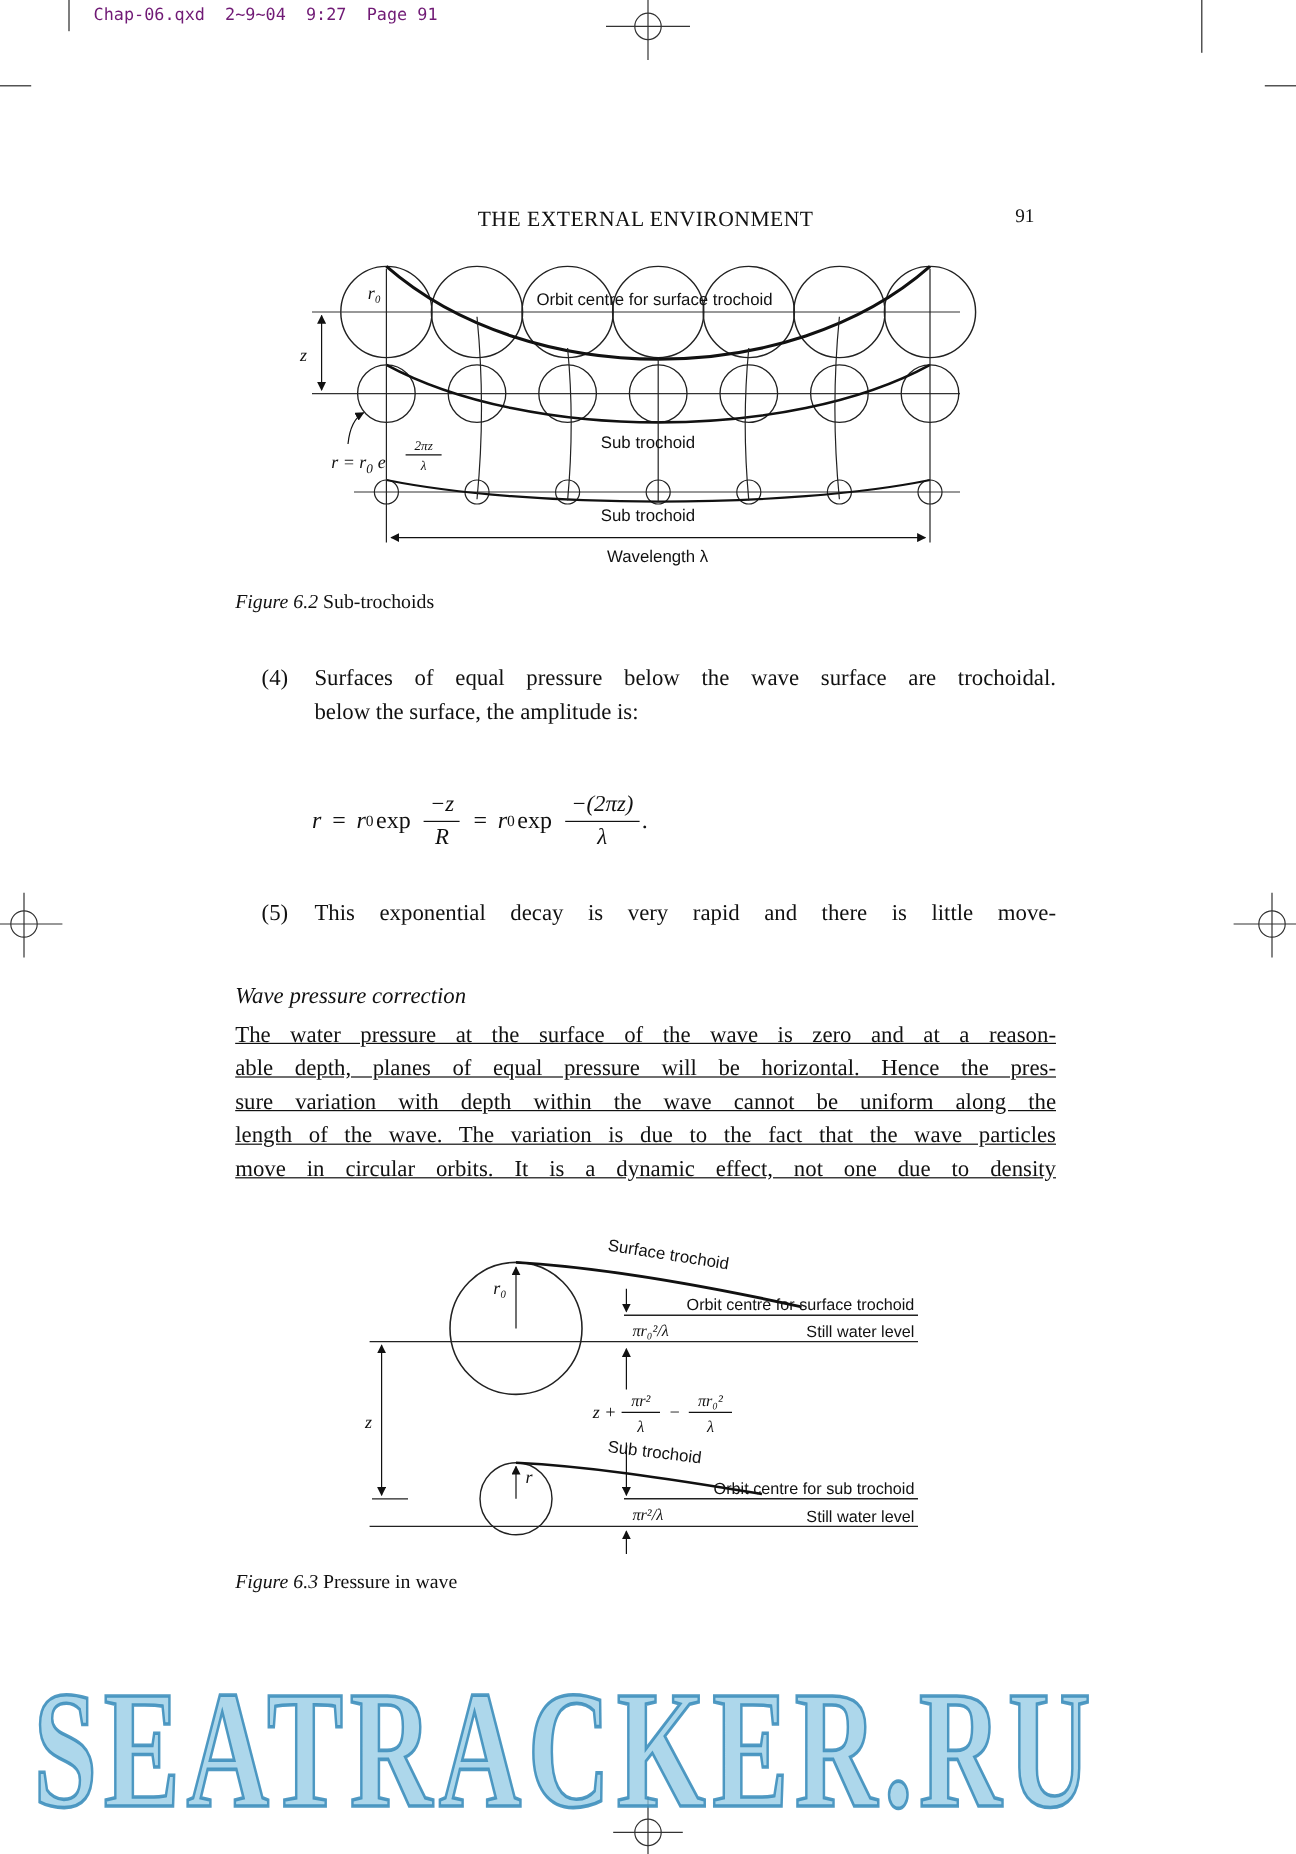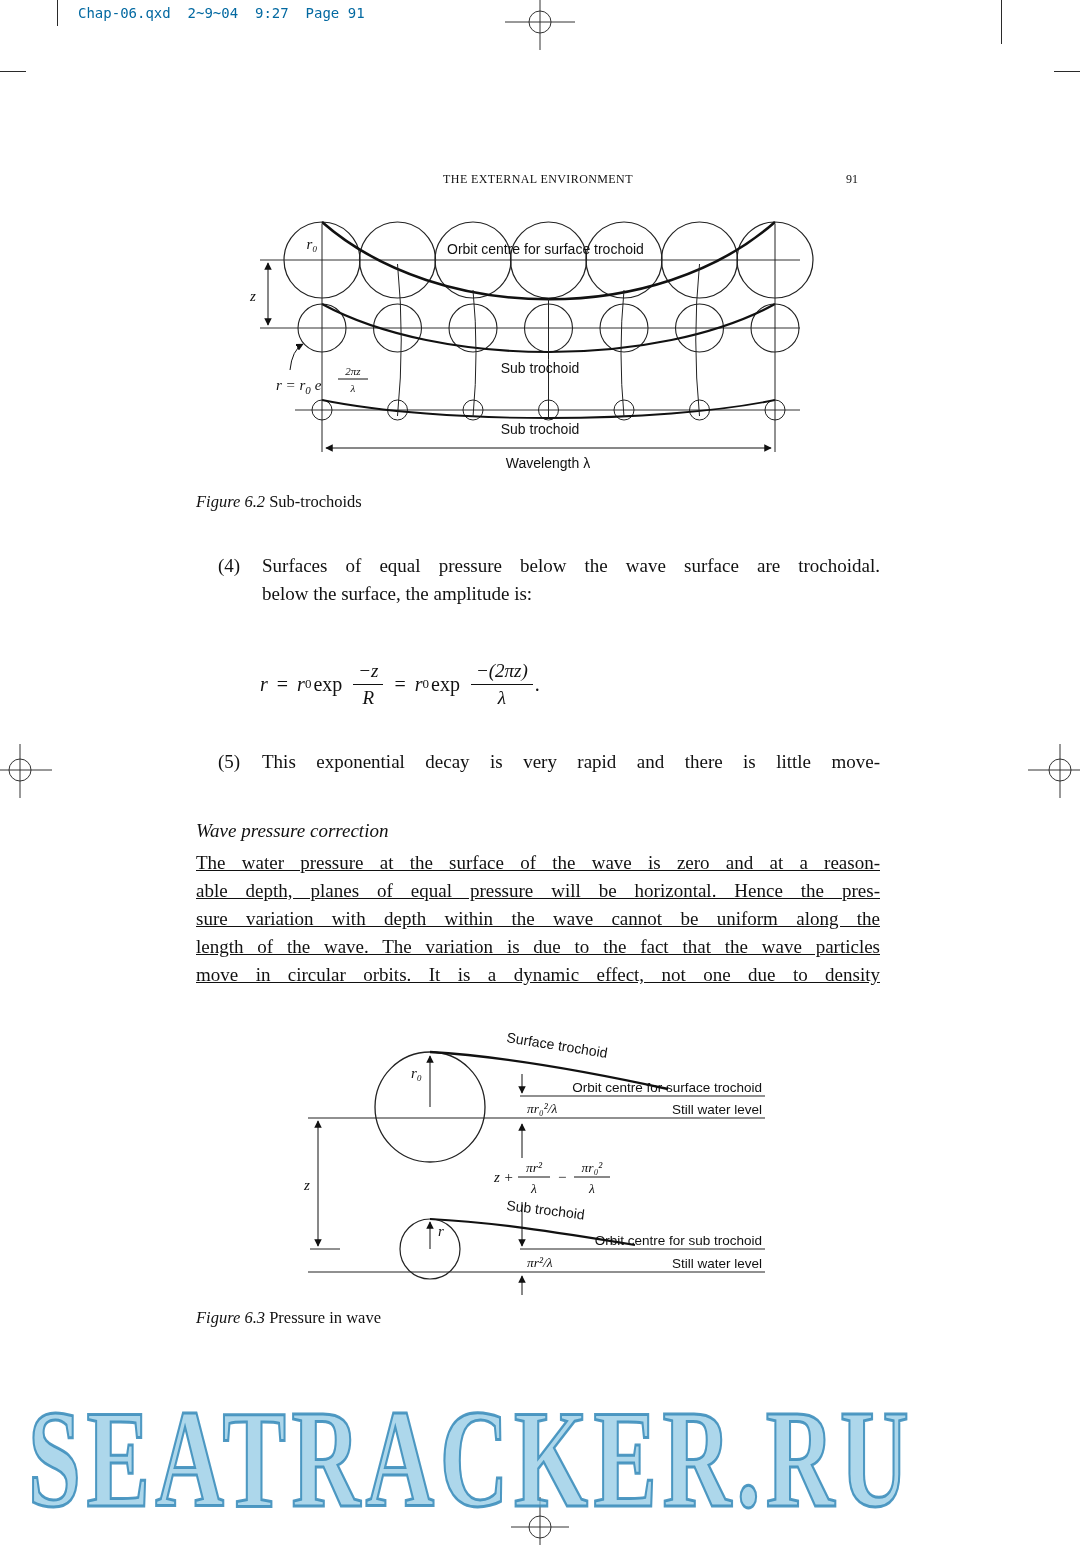--- a/index.html
+++ b/index.html
@@ -4,31 +4,31 @@
 <style>
   html,body{margin:0;padding:0;background:#e8e8e8;}
   .page{
     position:relative; width:1080px; height:1545px; background:#ffffff;
     font-family:"Liberation Serif", serif; color:#111; overflow:hidden;
     margin:0 auto;
   }
   
   .slug{
     position:absolute; left:78px; top:5px;
-    font-family:"DejaVu Sans Mono", monospace; font-size:14px; white-space:pre; color:#0369a1;
+    font-family:"DejaVu Sans Mono", monospace; font-size:14px; white-space:pre; color:#701a75;
   }
   .cropline{position:absolute; background:#2a2a2a;}
   .regmark{position:absolute;}
   .regmark line, .regmark circle{stroke:#333; stroke-width:1; fill:none;}
   
   .running-head{
     position:absolute; left:196px; top:172px; width:684px; text-align:center;
-    font-size:12px; letter-spacing:.4px;
-  }
-  .page-number{position:absolute; left:846px; top:172px; font-size:12px;}
+    font-size:18px; letter-spacing:.4px;
+  }
+  .page-number{position:absolute; left:846px; top:172px; font-size:16px;}
   
   .figsvg{position:absolute;}
   .flabel{font-family:"Liberation Sans", sans-serif; font-size:14px; fill:#111;}
   .flabel13{font-family:"Liberation Sans", sans-serif; font-size:13.5px; fill:#111;}
   .fmath{font-family:"Liberation Serif", serif; font-style:italic; font-size:15px; fill:#111;}
   .fmath13{font-family:"Liberation Serif", serif; font-style:italic; font-size:13.5px; fill:#111;}
   .fsmall{font-family:"Liberation Serif", serif; font-style:italic; font-size:11px; fill:#111;}
   .caption{position:absolute; left:196px; font-size:16.5px;}
   .caption .fig-label{font-style:italic;}
   

